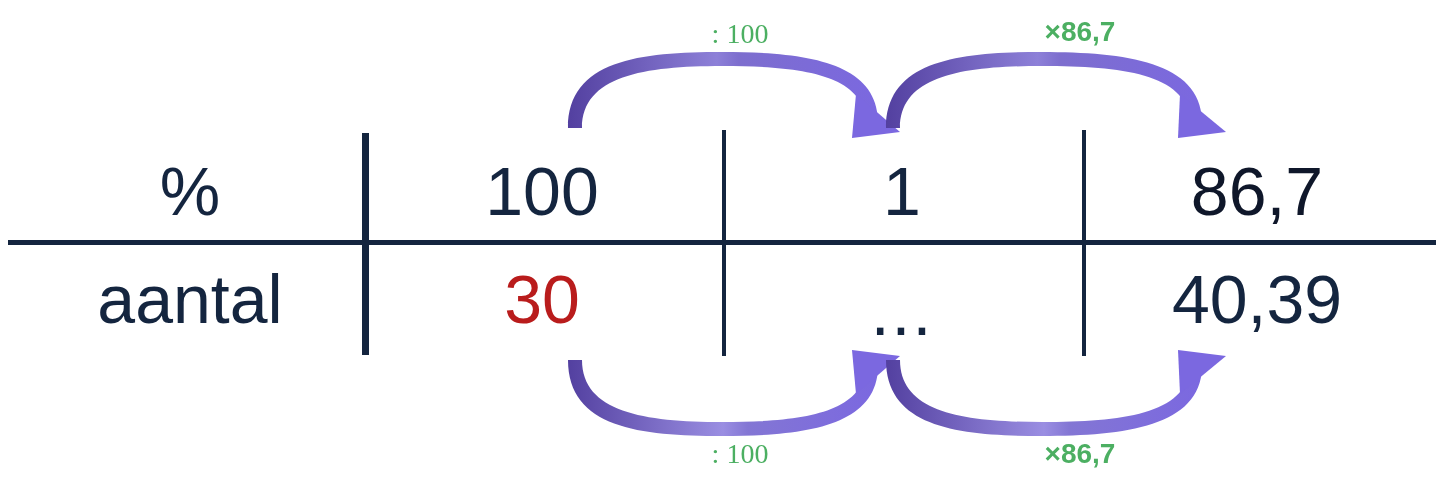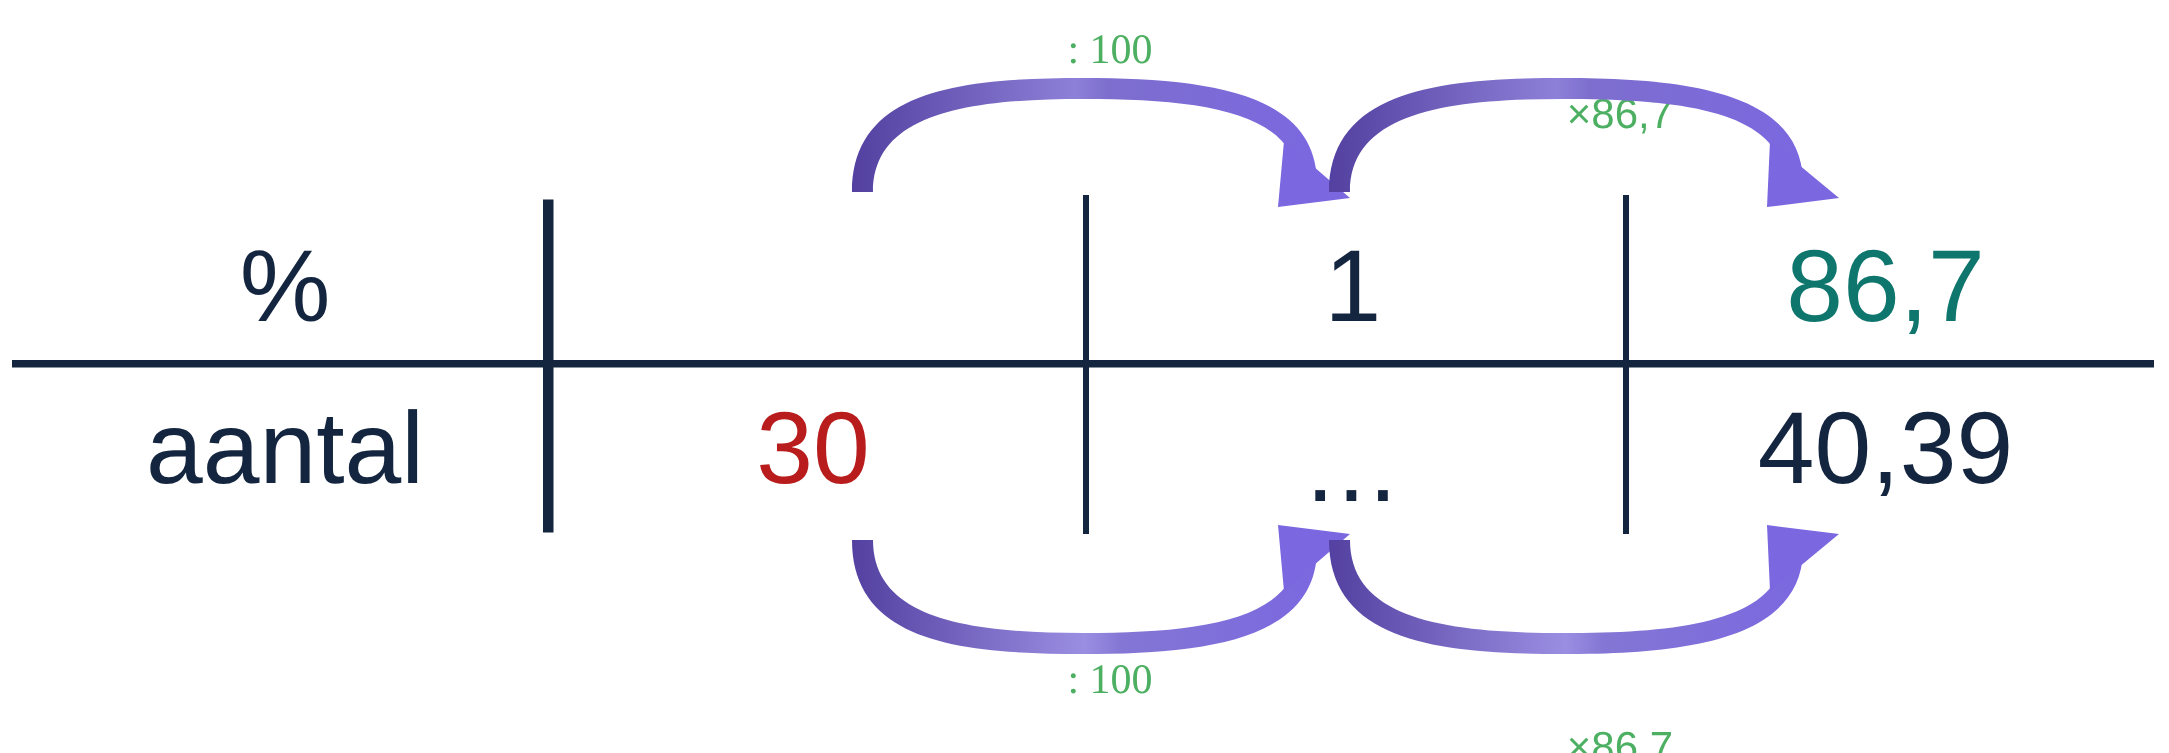--- a/index.html
+++ b/index.html
@@ -65,21 +65,21 @@
   .row-top { top: 148px; height: 86px; }
   
   .row-bot { top: 256px; height: 86px; }
 
   .col-label { left: 40px;  width: 300px; }
   .col-a     { left: 372px; width: 340px; }
   .col-b     { left: 732px; width: 340px; }
   .col-c     { left: 1092px;width: 330px; }
 
   .val-red  { color: #b91c1c; }
-  .val-blue { color: #0f766e; }
+  .val-blue { color: #0f172a; }
 
   .ellipsis {
     font-size: 68px;
     letter-spacing: 2px;
     position: relative;
     top: 12px;
   }
 
   
   .oplabel {
@@ -88,22 +88,21 @@
     font-size: 28px;
     line-height: 1;
     white-space: nowrap;
     text-align: center;
   }
   .oplabel.serif {
     font-family: "Liberation Serif", serif;
   }
   .oplabel.sans {
     font-family: "Liberation Sans", sans-serif;
-    font-weight: 400;
-    margin-top: 44px;
+    font-weight: 700;
   }
   #op-top-left   { left: 600px; top: 20px;  width: 280px; }
   #op-top-right  { left: 960px; top: 18px;  width: 240px; }
   #op-bot-left   { left: 600px; top: 440px; width: 280px; }
   #op-bot-right  { left: 960px; top: 440px; width: 240px; }
 
   
   #arrows {
     position: absolute;
     left: 0;
@@ -117,20 +116,21 @@
 <body>
 
 <div id="stage">
 
   <div class="hrule"></div>
   <div class="vrule thick"></div>
   <div class="vrule thin1"></div>
   <div class="vrule thin2"></div>
 
   <div class="cell row-top col-label">%</div>
+  <div class="cell row-top col-a">100</div>
   <div class="cell row-top col-b">1</div>
   <div class="cell row-top col-c val-blue">86,7</div>
 
   <div class="cell row-bot col-label">aantal</div>
   <div class="cell row-bot col-a val-red">30</div>
   <div class="cell row-bot col-b">
     <span class="ellipsis">...</span>
   </div>
   <div class="cell row-bot col-c">40,39</div>
 

